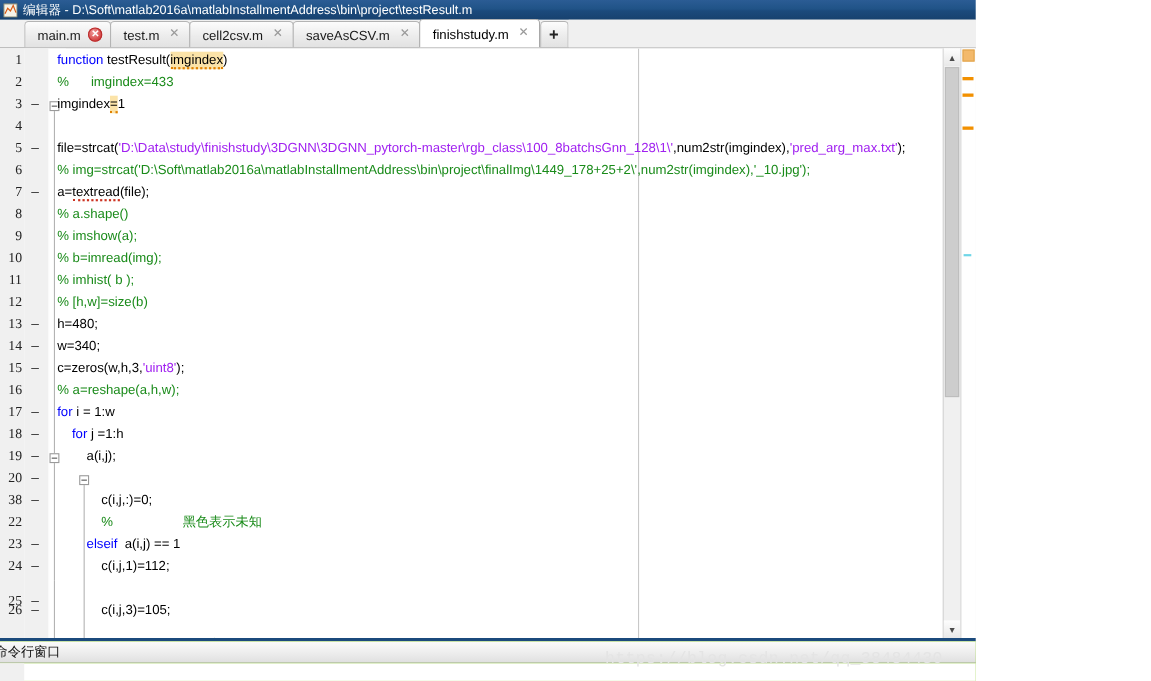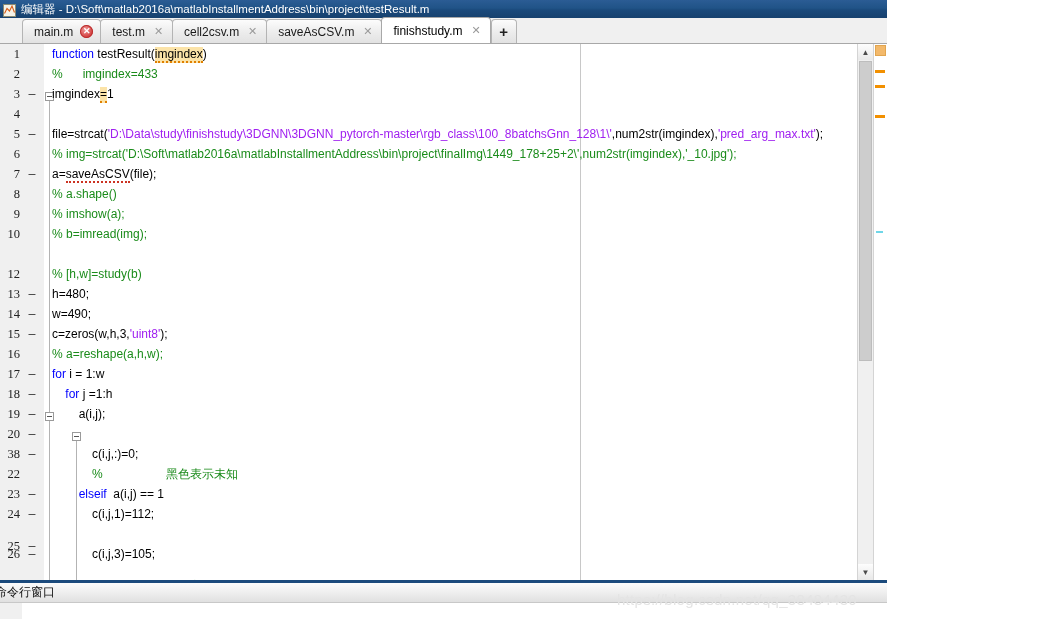--- a/index.html
+++ b/index.html
@@ -378,21 +378,21 @@
     font-family: "Liberation Sans", sans-serif;
     background: #f5f5f5;
   }
 
   .watermark {
     position: absolute;
     right: 30px;
     top: 591px;
     font-size: 15px;
     color: #e4e4e4;
-    font-family: Liberation Sans, sans-serif;
+    font-family: Liberation Mono, monospace;
     white-space: nowrap;
     letter-spacing: 0.3px;
     pointer-events: none;
     text-align: center;
   }
 </style>
 </head>
 <body>
 
 <div id="app">
@@ -461,27 +461,28 @@
 
     <div class="rule-line" style="left:580px;"></div>
 
     <div class="code-layer">
         <div class="line" style="top: 0px;"><span class="lnum">1</span><span class="ldash"></span><span class="ltext"><span class="kw">function</span> testResult(<span class="hl wavy">imgindex</span>)</span></div>
         <div class="line" style="top: 20px;"><span class="lnum">2</span><span class="ldash"></span><span class="ltext"><span class="cmt">%      imgindex=433</span></span></div>
         <div class="line" style="top: 40px;"><span class="lnum">3</span><span class="ldash">–</span><span class="ltext">imgindex<span class="hl wavy">=</span>1</span></div>
         <div class="line" style="top: 60px;"><span class="lnum">4</span><span class="ldash"></span><span class="ltext"></span></div>
         <div class="line" style="top: 80px;"><span class="lnum">5</span><span class="ldash">–</span><span class="ltext">file=strcat(<span class="str">'D:\Data\study\finishstudy\3DGNN\3DGNN_pytorch-master\rgb_class\100_8batchsGnn_128\1\'</span>,num2str(imgindex),<span class="str">'pred_arg_max.txt'</span>);</span></div>
         <div class="line" style="top: 100px;"><span class="lnum">6</span><span class="ldash"></span><span class="ltext"><span class="cmt">% img=strcat('D:\Soft\matlab2016a\matlabInstallmentAddress\bin\project\finalImg\1449_178+25+2\',num2str(imgindex),'_10.jpg');</span></span></div>
-        <div class="line" style="top: 120px;"><span class="lnum">7</span><span class="ldash">–</span><span class="ltext">a=<span class="wavy-red">saveAsCSV</span>(file);</span></div>
+        <div class="line" style="top: 120px;"><span class="lnum">7</span><span class="ldash">–</span><span class="ltext">a=<span class="wavy-red">textread</span>(file);</span></div>
         <div class="line" style="top: 140px;"><span class="lnum">8</span><span class="ldash"></span><span class="ltext"><span class="cmt">% a.shape()</span></span></div>
         <div class="line" style="top: 160px;"><span class="lnum">9</span><span class="ldash"></span><span class="ltext"><span class="cmt">% imshow(a);</span></span></div>
         <div class="line" style="top: 180px;"><span class="lnum">10</span><span class="ldash"></span><span class="ltext"><span class="cmt">% b=imread(img);</span></span></div>
-        <div class="line" style="top: 220px;"><span class="lnum">12</span><span class="ldash"></span><span class="ltext"><span class="cmt">% [h,w]=study(b)</span></span></div>
+        <div class="line" style="top: 200px;"><span class="lnum">11</span><span class="ldash"></span><span class="ltext"><span class="cmt">% imhist( b );</span></span></div>
+        <div class="line" style="top: 220px;"><span class="lnum">12</span><span class="ldash"></span><span class="ltext"><span class="cmt">% [h,w]=size(b)</span></span></div>
         <div class="line" style="top: 240px;"><span class="lnum">13</span><span class="ldash">–</span><span class="ltext">h=480;</span></div>
-        <div class="line" style="top: 260px;"><span class="lnum">14</span><span class="ldash">–</span><span class="ltext">w=490;</span></div>
+        <div class="line" style="top: 260px;"><span class="lnum">14</span><span class="ldash">–</span><span class="ltext">w=340;</span></div>
         <div class="line" style="top: 280px;"><span class="lnum">15</span><span class="ldash">–</span><span class="ltext">c=zeros(w,h,3,<span class="str">'uint8'</span>);</span></div>
         <div class="line" style="top: 300px;"><span class="lnum">16</span><span class="ldash"></span><span class="ltext"><span class="cmt">% a=reshape(a,h,w);</span></span></div>
         <div class="line" style="top: 320px;"><span class="lnum">17</span><span class="ldash">–</span><span class="ltext"><span class="kw">for</span> i = 1:w</span></div>
         <div class="line" style="top: 340px;"><span class="lnum">18</span><span class="ldash">–</span><span class="ltext">    <span class="kw">for</span> j =1:h</span></div>
         <div class="line" style="top: 360px;"><span class="lnum">19</span><span class="ldash">–</span><span class="ltext">        a(i,j);</span></div>
         <div class="line" style="top: 380px;"><span class="lnum">20</span><span class="ldash">–</span></div>
         <div class="line" style="top: 400px;"><span class="lnum">38</span><span class="ldash">–</span><span class="ltext">            c(i,j,:)=0;</span></div>
         <div class="line" style="top: 420px;"><span class="lnum">22</span><span class="ldash"></span><span class="ltext">            <span class="cmt">%                   黑色表示未知</span></span></div>
         <div class="line" style="top: 440px;"><span class="lnum">23</span><span class="ldash">–</span><span class="ltext">        <span class="kw">elseif</span>  a(i,j) == 1</span></div>
         <div class="line" style="top: 460px;"><span class="lnum">24</span><span class="ldash">–</span><span class="ltext">            c(i,j,1)=112;</span></div>

